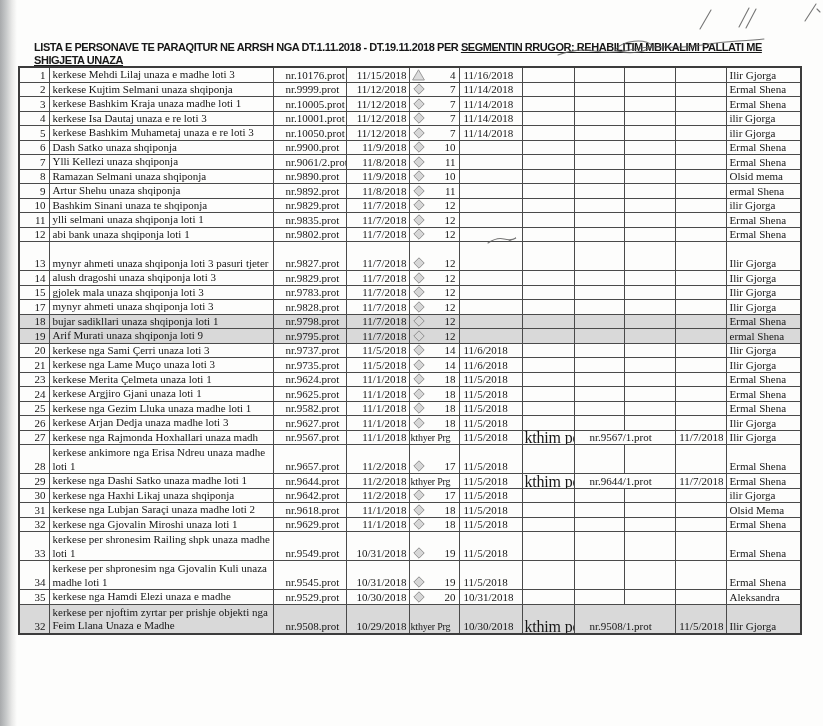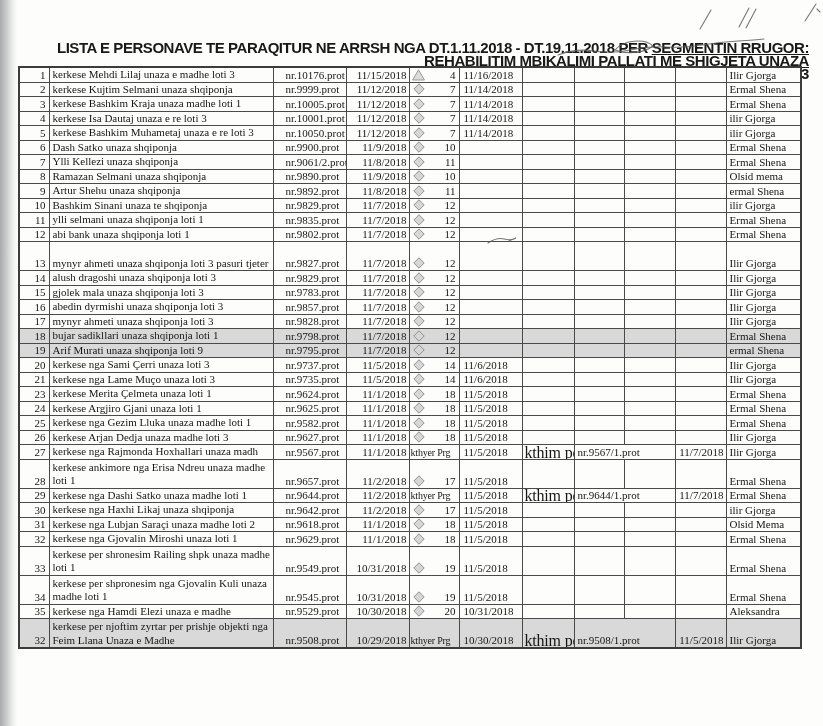--- a/index.html
+++ b/index.html
@@ -1,38 +1,38 @@
 <!DOCTYPE html>
 <html><head>
 <meta charset="utf-8">
 <style>
   html,body{margin:0;padding:0;}
   body{width:823px;height:726px;position:relative;overflow:hidden;background:#fdfdfc;
        font-family:"Liberation Serif",serif;color:#161616;}
   .scan-strip{position:absolute;left:0;top:0;width:17px;height:726px;
        background:linear-gradient(to right,#a8aaac 0%,#c6c8c9 35%,#e9e9e8 70%,rgba(255,255,255,0) 100%);}
-  .title-block{position:absolute;left:34px;right:14px;top:41px;text-align:right;
-       font-family:"Liberation Sans",sans-serif;font-weight:bold;font-size:15px;
+  .title-block{position:absolute;left:34px;right:14px;top:41px;text-align:left;
+       font-family:"Liberation Sans",sans-serif;font-weight:bold;font-size:11px;
        letter-spacing:-0.45px;line-height:13px;color:#181818;}
   .title-underline{text-decoration:underline;}
   table.doc{position:absolute;left:18px;top:66px;width:782px;border-collapse:collapse;
        table-layout:fixed;font-size:11px;border:2px solid #3c3c3c;background:#fdfdfc;}
   td{border:1px solid #4a4a4a;padding:0 2px;vertical-align:bottom;overflow:hidden;
        white-space:nowrap;height:13px;line-height:13px;}
   tr.tall td{height:28px;}
   td.c-num{text-align:right;padding-right:3px;}
   td.c-desc{white-space:normal;line-height:13.5px;padding-left:3px;margin-top:18px;}
   td.c-prot{padding-left:12px;}
   td.c-date1{text-align:right;padding-right:2px;}
   td.c-status{position:relative;text-align:right;padding-right:3px;}
   td.c-status .icon{position:absolute;left:2px;bottom:1px;width:13px;height:12px;}
   td.c-status.status-text{text-align:left;padding-left:1px;font-size:10px;letter-spacing:-0.2px;}
   td.c-date2{padding-left:4px;}
   td.c-c7{padding-left:2px;font-size:16px;letter-spacing:-0.2px;}
-  td.c-c8{padding-left:3px;}
+  td.c-c8{padding-left:15px;}
   td.c-date3{text-align:right;padding-right:2px;}
   td.c-name{padding-left:3px;}
   tr.shaded td{background:#d9d9d9;}
   svg.marks{position:absolute;left:0;top:0;pointer-events:none;}
   svg.marks path{fill:none;stroke:#5e5e5e;stroke-width:1.1;opacity:.85;stroke-linecap:round;}
 </style>
 </head>
 <body>
 
 <div class="scan-strip"></div>
@@ -276,35 +276,20 @@
               <polygon points="6,0.8 11.2,6 6,11.2 0.8,6" fill="#d7d7d7" stroke="#8f8f8f" stroke-width="1"></polygon>
             </svg></span><span class="days">12</span></td>
     <td class="c-date2"></td>
     <td class="c-c7"></td>
     <td class="c-c8"></td>
     <td class="c-c9"></td>
     <td class="c-date3"></td>
     <td class="c-name">Ilir Gjorga</td>
   </tr>
       <tr>
-    <td class="c-num">16</td>
-    <td class="c-desc">abedin dyrmishi unaza shqiponja loti 3</td>
-    <td class="c-prot">nr.9857.prot</td>
-    <td class="c-date1">11/7/2018</td>
-    <td class="c-status"><span class="icon"><svg width="12" height="12" viewBox="0 0 12 12">
-              <polygon points="6,0.8 11.2,6 6,11.2 0.8,6" fill="#d7d7d7" stroke="#8f8f8f" stroke-width="1"></polygon>
-            </svg></span><span class="days">12</span></td>
-    <td class="c-date2"></td>
-    <td class="c-c7"></td>
-    <td class="c-c8"></td>
-    <td class="c-c9"></td>
-    <td class="c-date3"></td>
-    <td class="c-name">Ilir Gjorga</td>
-  </tr>
-      <tr>
     <td class="c-num">17</td>
     <td class="c-desc">mynyr ahmeti unaza shqiponja loti 3</td>
     <td class="c-prot">nr.9828.prot</td>
     <td class="c-date1">11/7/2018</td>
     <td class="c-status"><span class="icon"><svg width="12" height="12" viewBox="0 0 12 12">
               <polygon points="6,0.8 11.2,6 6,11.2 0.8,6" fill="#d7d7d7" stroke="#8f8f8f" stroke-width="1"></polygon>
             </svg></span><span class="days">12</span></td>
     <td class="c-date2"></td>
     <td class="c-c7"></td>
     <td class="c-c8"></td>

